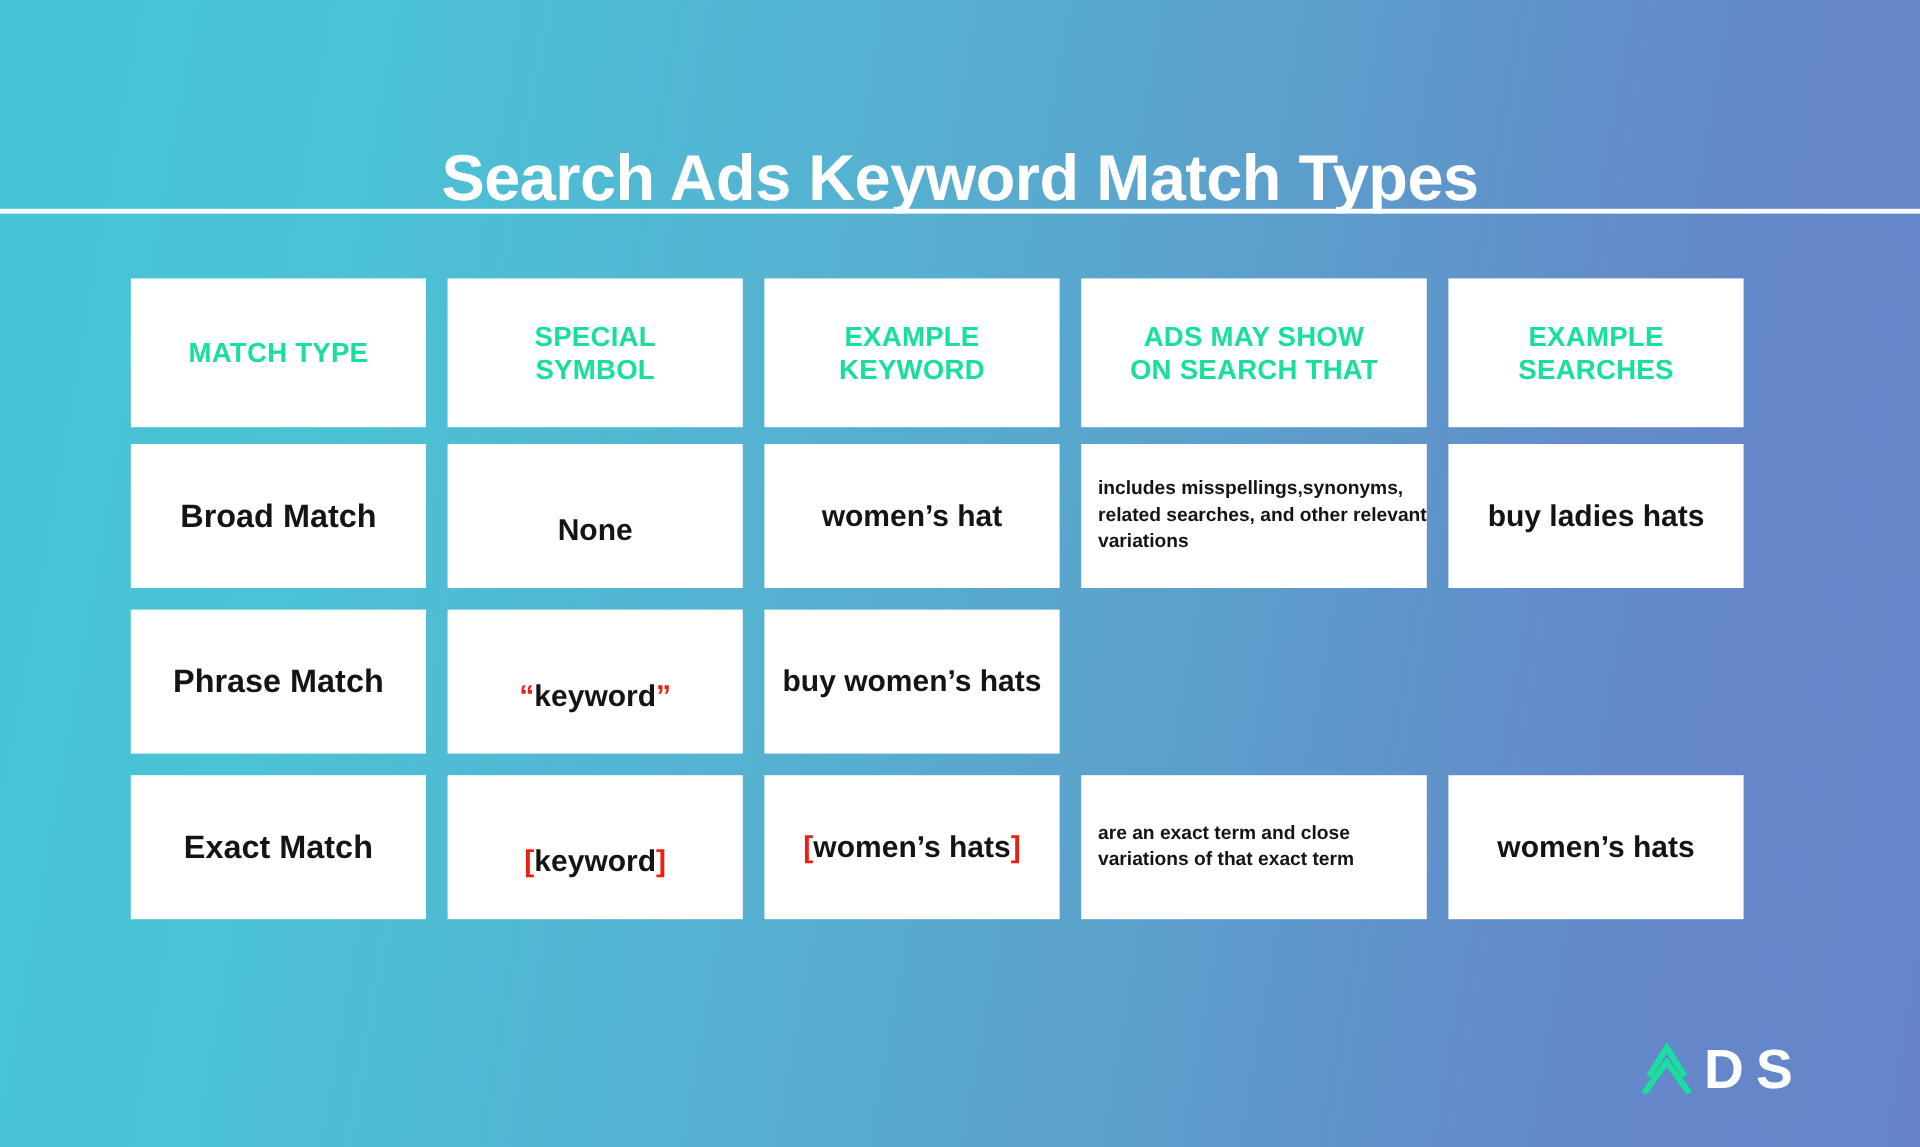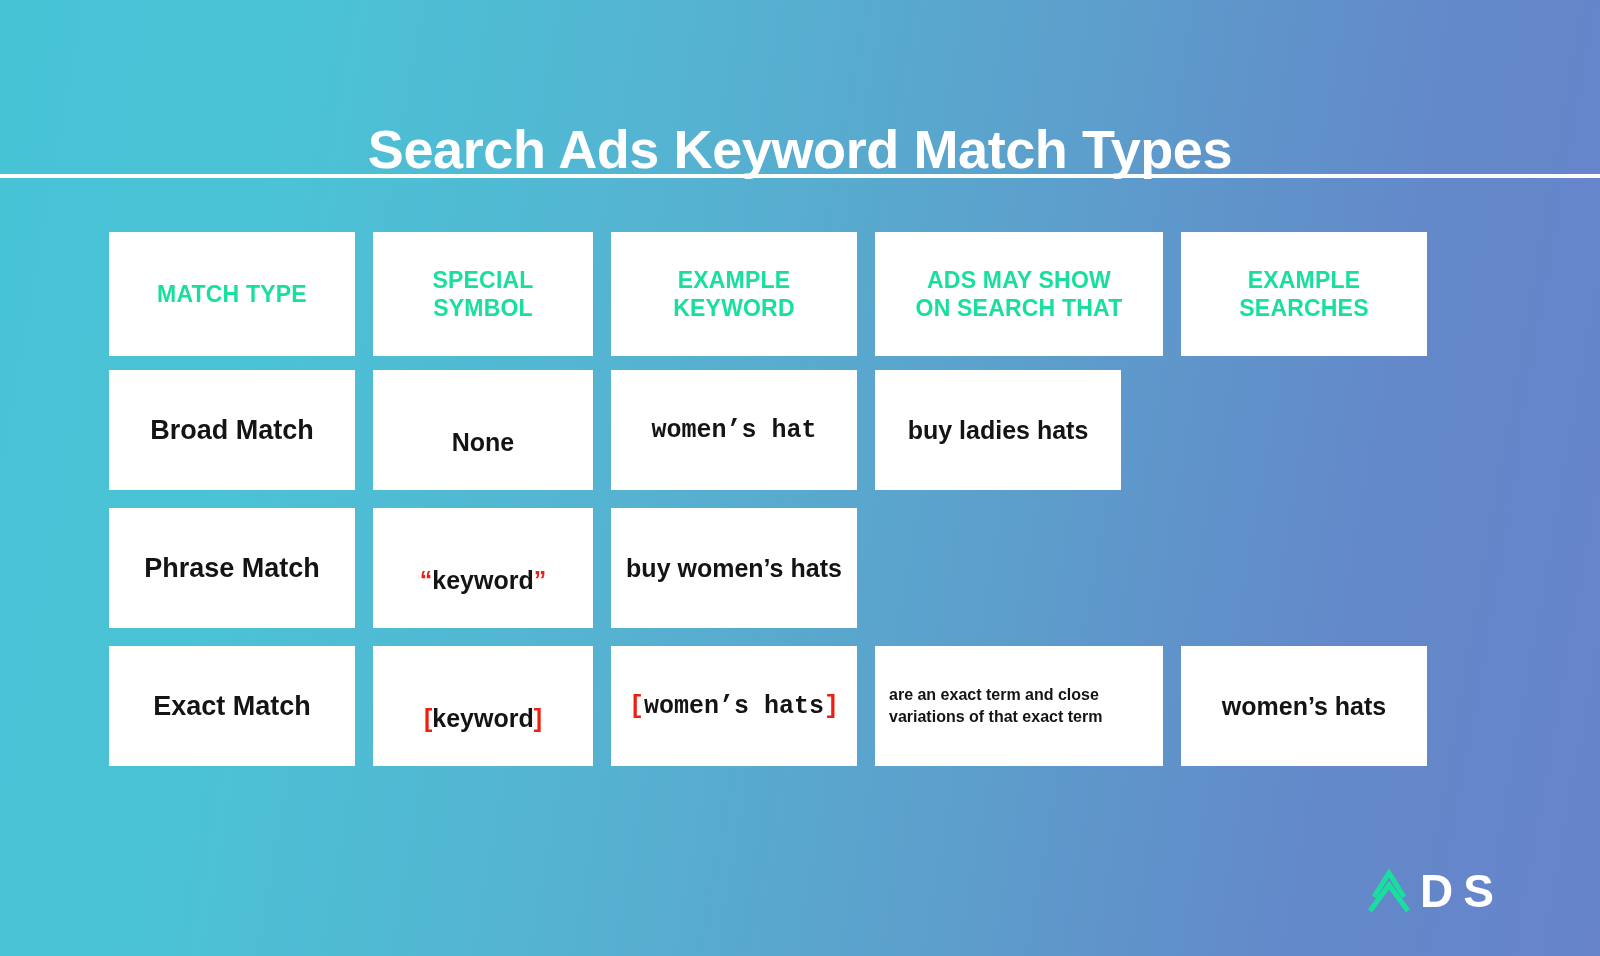--- a/index.html
+++ b/index.html
@@ -70,21 +70,21 @@
   }
   .cell {
     background: #ffffff;
     display: flex;
     align-items: center;
     box-sizing: border-box;
     overflow: hidden;
   }
   
   .c1 { width: 246px; justify-content: center; }
-  .c2 { width: 220px; justify-content: center; }
+  .c2 { width: 246px; justify-content: center; }
   .c3 { width: 246px; justify-content: center; }
   .c4 { width: 288px; justify-content: flex-start; padding-left: 14px; }
   .c5 { width: 246px; justify-content: center; }
 
   
   .hdr-row .cell { height: 124px; }
   .hdr-text {
     color: #18DF9D;
     font-weight: bold;
     font-size: 23px;
@@ -112,21 +112,21 @@
     text-align: center;
     font-family: "Liberation Sans", sans-serif;
     white-space: nowrap;
     margin-top: 25px;
   }
   .kw-text {
     color: #141414;
     font-weight: bold;
     font-size: 25px;
     text-align: left;
-    font-family: Liberation Mono, monospace;
+    font-family: Liberation Sans, sans-serif;
     white-space: nowrap;
   }
   .mark { color: #EE1F12; }
   .desc-text {
     color: #141414;
     font-weight: bold;
     font-size: 16px;
     line-height: 1.38;
     text-align: left;
     font-family: "Liberation Sans", sans-serif;
@@ -197,20 +197,23 @@
 
     <div class="row">
       <div class="cell c1">
         <div class="match-name">Broad Match</div>
       </div>
       <div class="cell c2">
         <div class="symbol-text"><span class="mark"></span><span>None</span><span class="mark"></span></div>
       </div>
       <div class="cell c3">
         <div class="kw-text"><span class="mark"></span><span>women’s hat</span><span class="mark"></span></div>
+      </div>
+      <div class="cell c4">
+        <div class="desc-text">includes misspellings,synonyms, related searches, and other relevant variations</div>
       </div>
       <div class="cell c5">
         <div class="search-text">buy ladies hats</div>
       </div>
     </div>
 
     <div class="row">
       <div class="cell c1">
         <div class="match-name">Phrase Match</div>
       </div>

